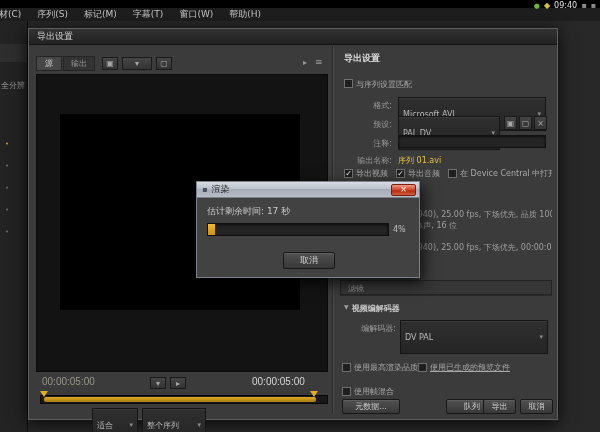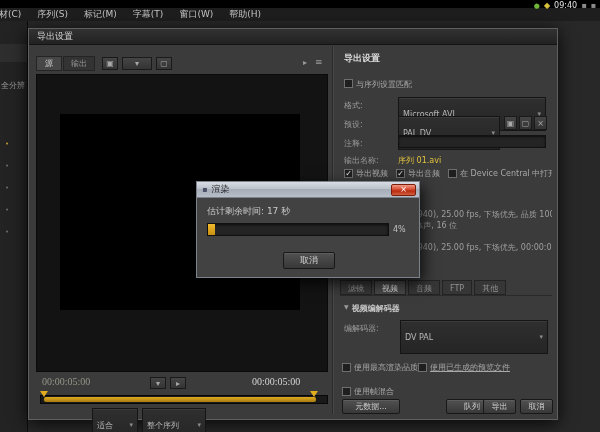--- a/index.html
+++ b/index.html
@@ -22,33 +22,33 @@
   
   #win{position:absolute;left:28px;top:28px;width:530px;height:392px;background:#3b3b3b;border:1px solid #5f5f5f;box-shadow:0 3px 16px rgba(0,0,0,.85);}
   #wtitle{position:absolute;left:29px;top:29px;width:528px;height:16px;background:linear-gradient(#323232,#222);border-bottom:1px solid #141414;display:flex;align-items:center;padding-left:8px;color:#d4d4d4;font-size:9px;}
   
   .ptab{position:absolute;height:15px;font-size:8px;display:flex;align-items:center;justify-content:center;border:1px solid #242424;cursor:default;}
   .ptab.active{background:#474747;color:#d6d6d6;}
   .ptab.inactive{background:#333;color:#949494;}
   .iconbtn{position:absolute;background:linear-gradient(#454545,#343434);border:1px solid #1a1a1a;color:#a8a8a8;display:flex;align-items:center;justify-content:center;font-size:8px;}
   #viewport{position:absolute;left:36px;top:74px;width:292px;height:298px;background:#131313;border:1px solid #0a0a0a;}
   #videorect{position:absolute;left:60px;top:114px;width:240px;height:196px;background:#000;}
-  .tc{position:absolute;font-family:Liberation Serif, serif;font-size:10px;letter-spacing:0;}
+  .tc{position:absolute;font-family:Liberation Sans, sans-serif;font-size:10px;letter-spacing:0;}
   #slidertrack{position:absolute;left:40px;top:395px;width:288px;height:9px;background:#191919;border:1px solid #080808;}
   #sliderfill{position:absolute;left:44px;top:397px;width:272px;height:5px;border-radius:2px;background:linear-gradient(#e0ab20,#a87a10);}
   .tri-dn{width:0;height:0;border-left:4px solid transparent;border-right:4px solid transparent;border-top:6px solid #e2ac1f;}
   #ph-left{position:absolute;left:40px;top:391px;}
   #ph-right{position:absolute;left:310px;top:391px;}
   
   .dd{position:absolute;display:flex;align-items:center;background:linear-gradient(#2f2f2f,#252525);border:1px solid #151515;box-shadow:inset 0 1px 0 rgba(255,255,255,.06);color:#b8b8b8;font-size:8px;padding:16px 4px;white-space:nowrap;overflow:hidden;}
   .dd .arrow{margin-left:auto;color:#8b8b8b;font-size:7px;padding-left:3px;}
   .btn{position:absolute;background:linear-gradient(#515151,#383838);border:1px solid #181818;border-radius:2px;box-shadow:inset 0 1px 0 rgba(255,255,255,.08);color:#cfcfcf;font-size:8px;display:flex;align-items:center;justify-content:center;}
   .cb{display:inline-flex;width:9px;height:9px;background:#1f1f1f;border:1px solid #6f6f6f;margin-right:3px;color:#e6e6e6;font-size:8px;line-height:8px;align-items:center;justify-content:center;flex:none;}
   .row{position:absolute;display:flex;font-size:8px;color:#a8a8a8;white-space:nowrap;overflow:hidden;}
-  .lblR{position:absolute;font-size:8px;color:#9a9a9a;white-space:nowrap;}
+  .lblR{position:absolute;text-align:right;font-size:8px;color:#9a9a9a;white-space:nowrap;}
   .sline{position:absolute;font-size:8px;color:#9f9f9f;white-space:nowrap;overflow:hidden;}
   .divider-v{position:absolute;width:1px;background:#2b2b2b;}
   .divider-v2{position:absolute;width:1px;background:#484848;}
   .rtab{height:15px;line-height:15px;padding:0 7px;font-size:8px;border:1px solid #232323;cursor:default;}
   .rtab.active{background:#474747;color:#ddd;}
   .rtab.inactive{background:#363636;color:#909090;}
   .input{position:absolute;background:#242424;border:1px solid #121212;box-shadow:inset 0 1px 2px rgba(0,0,0,.6);}
   .sechdr{position:absolute;display:flex;gap:3px;font-size:8px;color:#c8c8c8;font-weight:bold;}
   .twirl{font-size:6px;color:#9a9a9a;}
   
@@ -187,21 +187,21 @@
     <span class="yellow" style="margin-left:4px;">序列 01.avi</span>
   </div>
   <div class="sline" style="left:364px;top:209px;width:188px;">720x576 (1.0940), 25.00 fps, 下场优先, 品质 100</div>
   <div class="sline" style="left:364px;top:220px;width:188px;">48000 Hz, 立体声, 16 位</div>
   <div class="sline" style="left:352px;top:231px;width:200px;">
     <span>源:</span>
     <span style="margin-left:4px;">序列, 序列 01</span>
   </div>
   <div class="sline" style="left:364px;top:242px;width:188px;">720x576 (1.0940), 25.00 fps, 下场优先, 00:00:05:00</div>
 
-  <div class="abs" style="left:340px;top:280px;width:212px;height:16px;display:flex;gap:2px;border-bottom:1px solid #2a2a2a;overflow:hidden;">
+  <div class="abs" style="left:340px;top:280px;width:212px;height:16px;display:flex;gap:2px;border-bottom:1px solid #2a2a2a;overflow:hidden;flex-direction:column;">
     <span class="rtab inactive">滤镜</span>
     <span class="rtab active">视频</span>
     <span class="rtab inactive">音频</span>
     <span class="rtab inactive">FTP</span>
     <span class="rtab inactive">其他</span>
   </div>
 
   <div class="sechdr" style="left:344px;top:303px;">
     <span class="twirl">▼</span>
     <span>视频编解码器</span>

